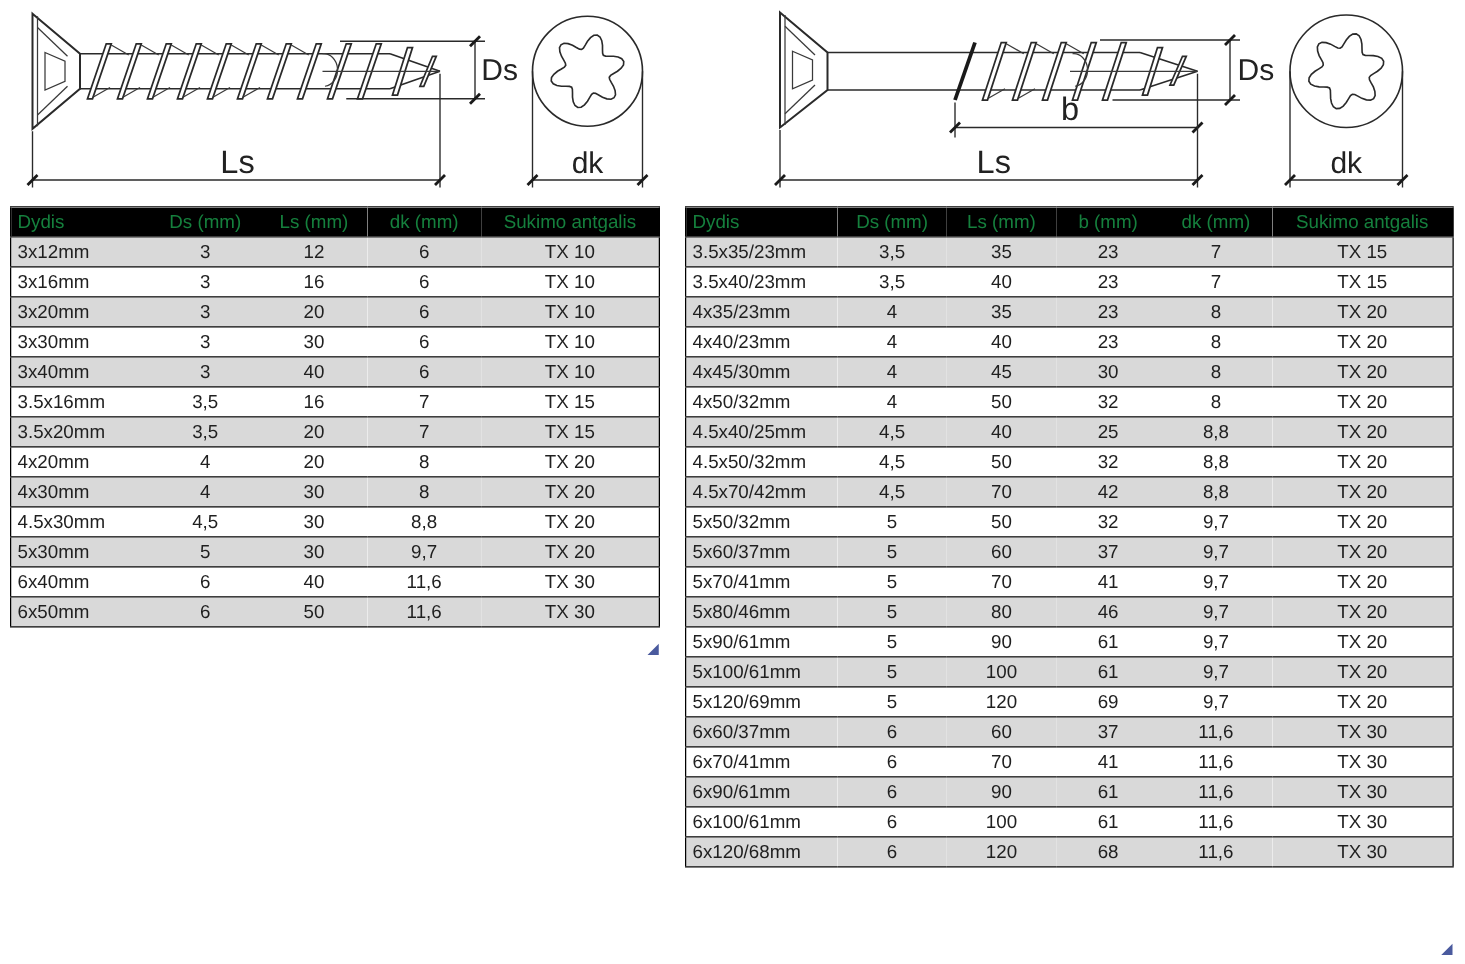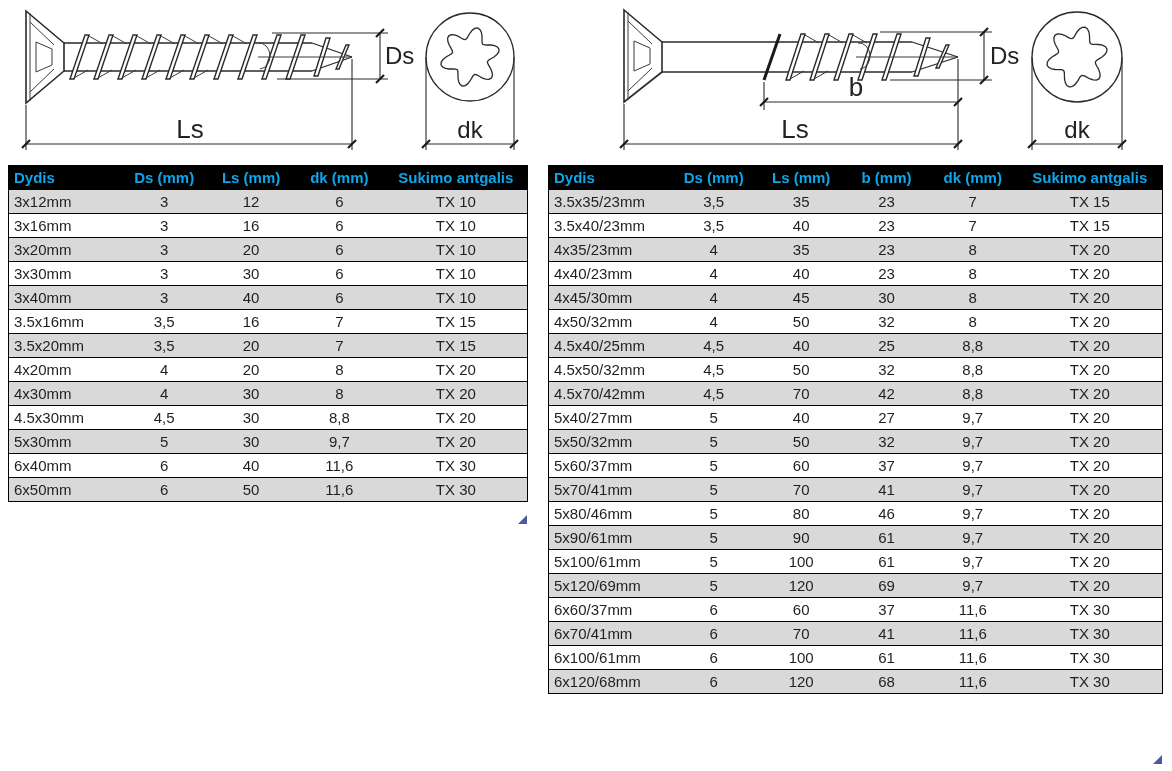--- a/index.html
+++ b/index.html
@@ -22,21 +22,21 @@
     position:absolute;border-collapse:collapse;table-layout:fixed;
     font-size:15px;color:#1f1f1f;border:1px solid #000;
   }
   #tableLeft{left:8px;top:165px;width:520px;}
   #tableRight{left:548px;top:165px;width:615px;}
   .spec th,.spec td{
     border-top:1px solid #000;border-bottom:1px solid #000;
     height:23px;line-height:23px;padding:0 4px;
     white-space:nowrap;overflow:hidden;text-align:center;
   }
-  .spec th{background:#000;color:#0ea5e9;font-weight:700;}
+  .spec th{background:#000;color:#15803d;font-weight:400;}
   .spec th:first-child,.spec td:first-child{text-align:left;padding-left:5px;}
   .spec tbody tr:nth-child(odd) td{background:#d9d9d9;}
   .resize-handle{
     position:absolute;width:0;height:0;
     border-top:9px solid transparent;border-right:9px solid #4a5a9e;
   }
   #handleLeft{left:518px;top:515px;}
   #handleRight{left:1153px;top:755px;}
 </style>
 </head>
@@ -376,28 +376,20 @@
       </tr>
       <tr>
         <td>4.5x70/42mm</td>
         <td>4,5</td>
         <td>70</td>
         <td>42</td>
         <td>8,8</td>
         <td>TX 20</td>
       </tr>
       <tr>
-        <td>5x40/27mm</td>
-        <td>5</td>
-        <td>40</td>
-        <td>27</td>
-        <td>9,7</td>
-        <td>TX 20</td>
-      </tr>
-      <tr>
         <td>5x50/32mm</td>
         <td>5</td>
         <td>50</td>
         <td>32</td>
         <td>9,7</td>
         <td>TX 20</td>
       </tr>
       <tr>
         <td>5x60/37mm</td>
         <td>5</td>
@@ -456,20 +448,28 @@
       </tr>
       <tr>
         <td>6x70/41mm</td>
         <td>6</td>
         <td>70</td>
         <td>41</td>
         <td>11,6</td>
         <td>TX 30</td>
       </tr>
       <tr>
+        <td>6x90/61mm</td>
+        <td>6</td>
+        <td>90</td>
+        <td>61</td>
+        <td>11,6</td>
+        <td>TX 30</td>
+      </tr>
+      <tr>
         <td>6x100/61mm</td>
         <td>6</td>
         <td>100</td>
         <td>61</td>
         <td>11,6</td>
         <td>TX 30</td>
       </tr>
       <tr>
         <td>6x120/68mm</td>
         <td>6</td>

